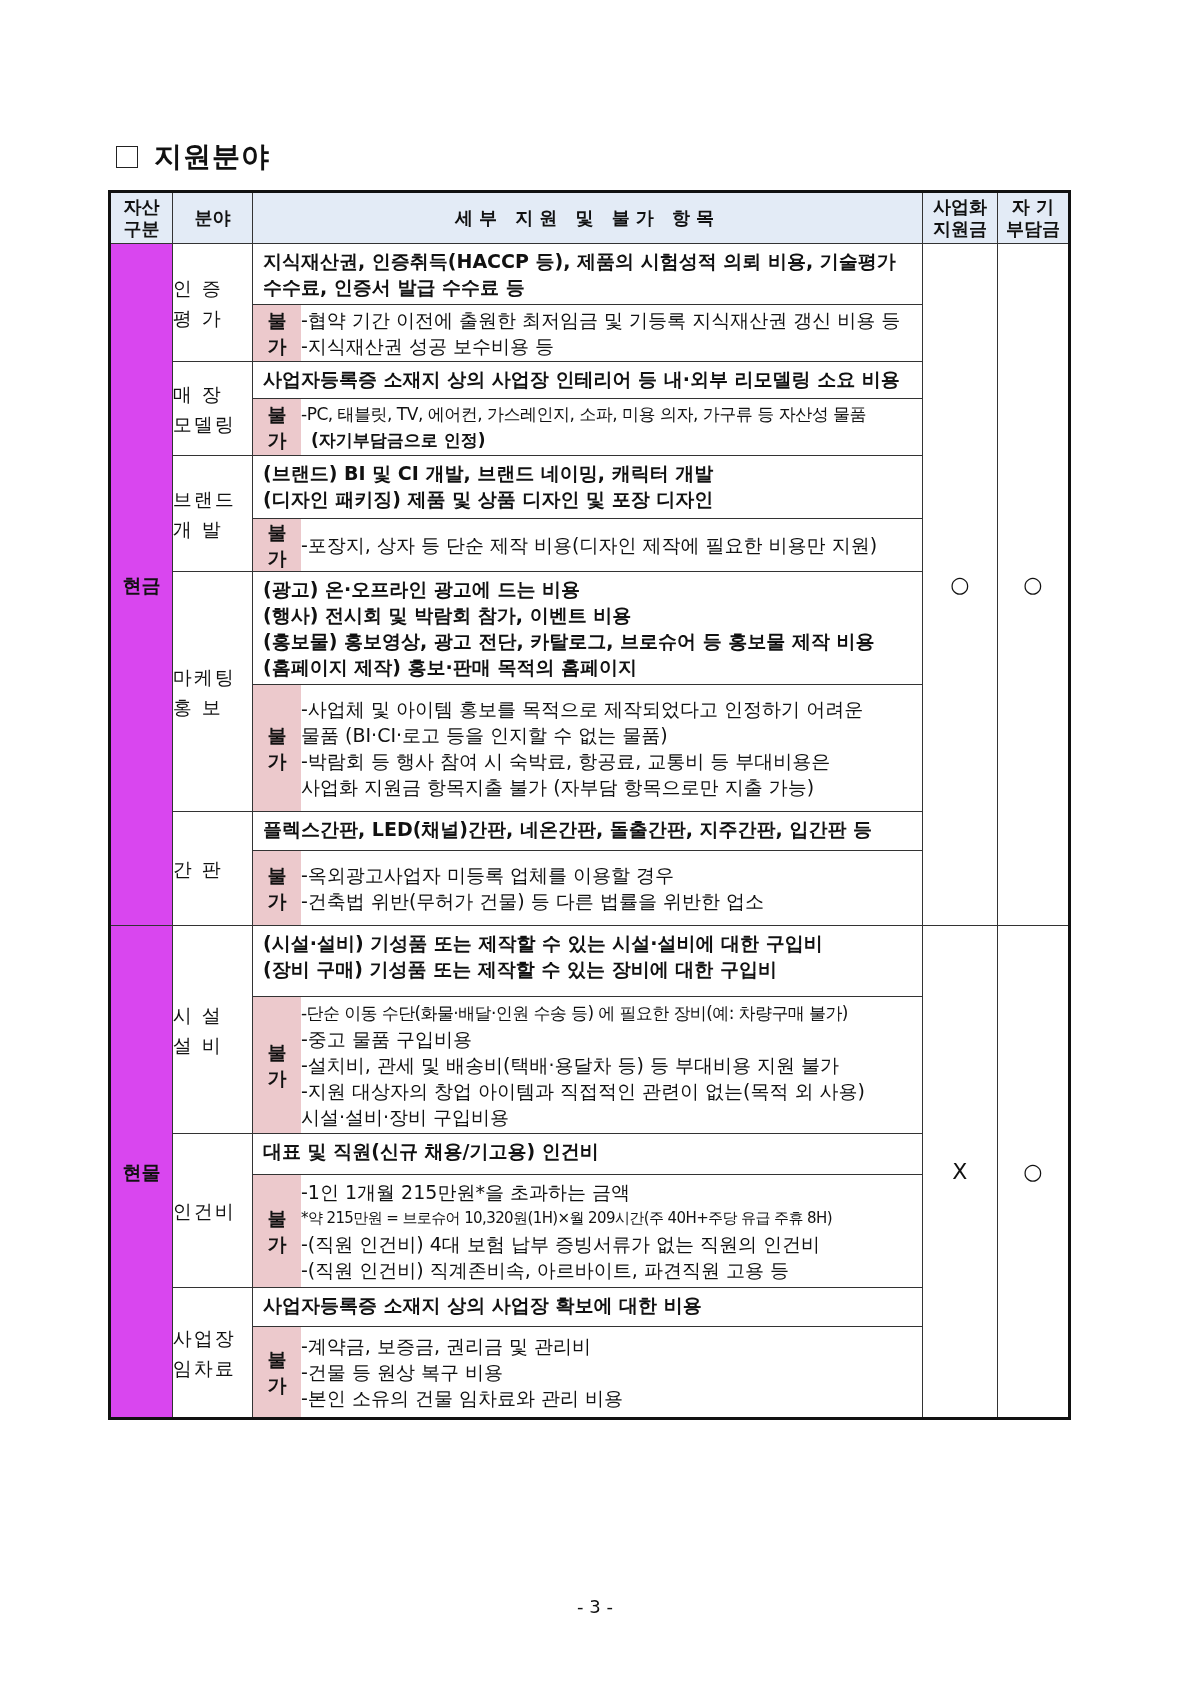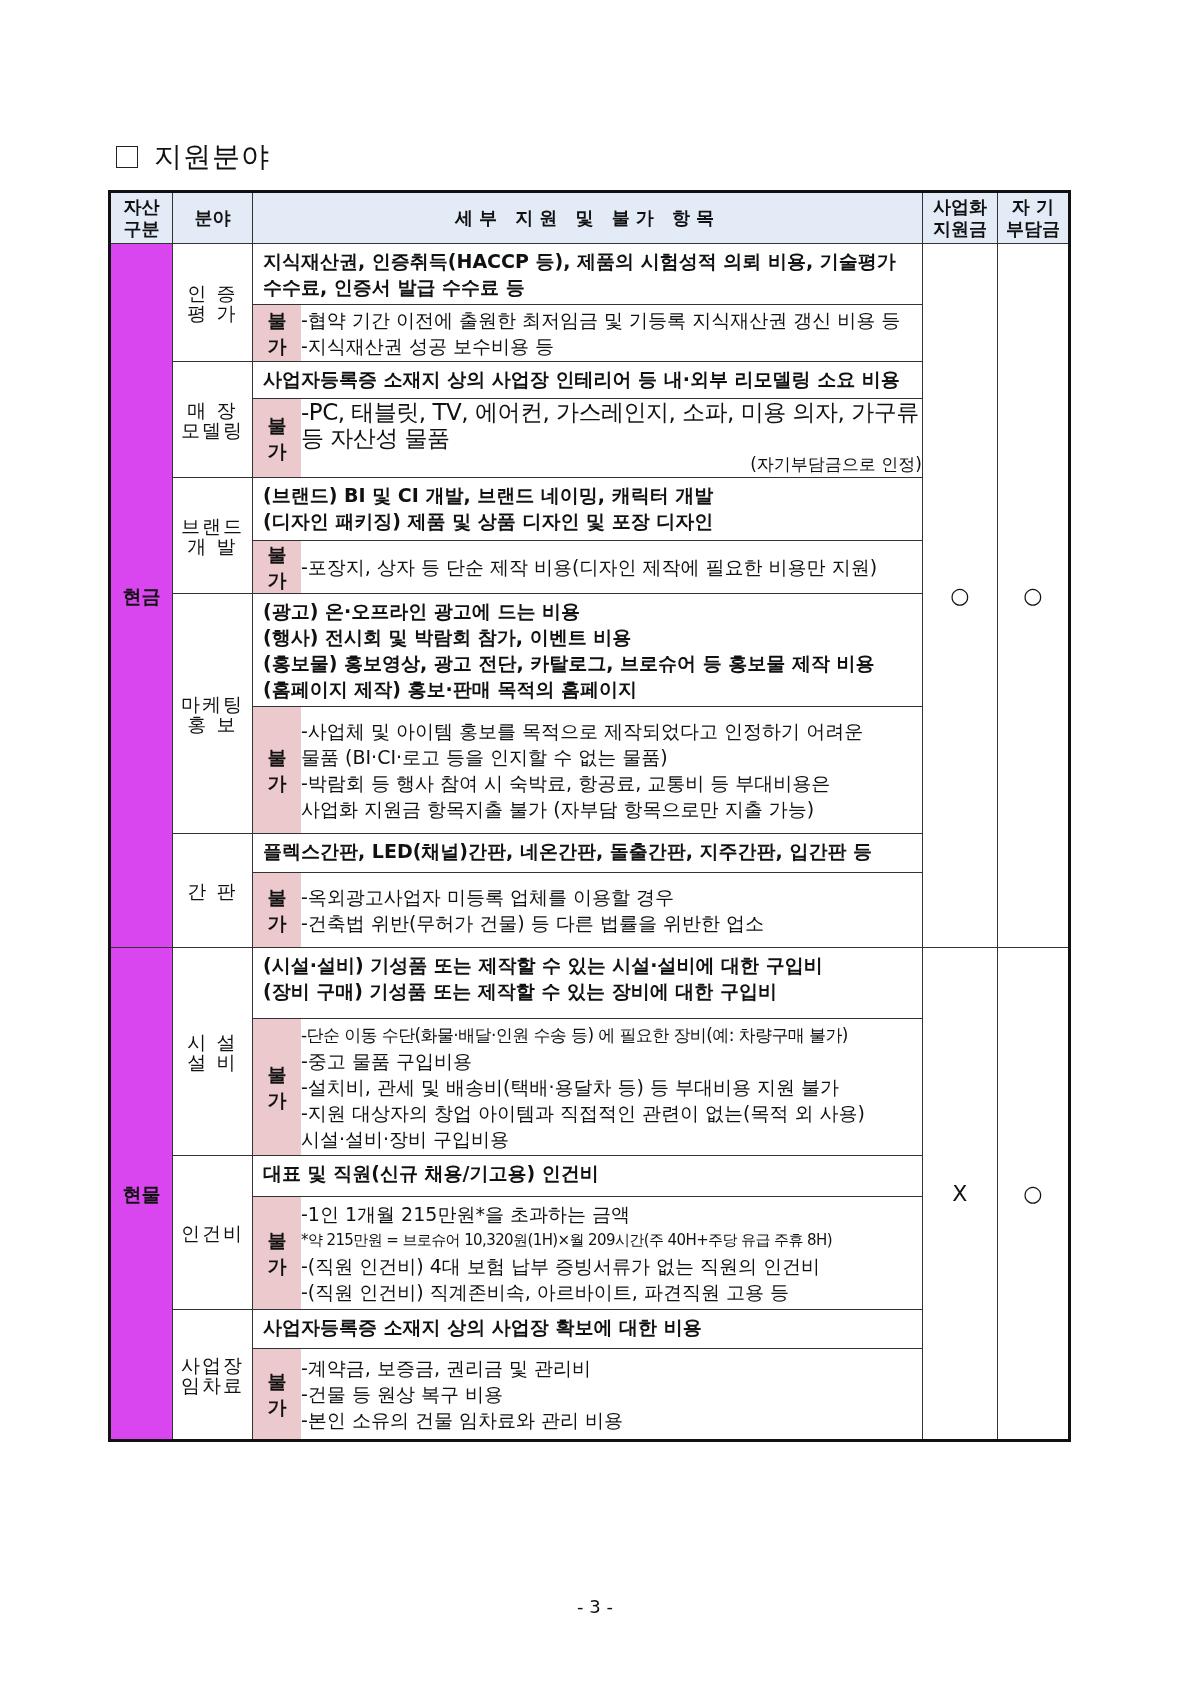--- a/index.html
+++ b/index.html
@@ -1,32 +1,32 @@
 <!DOCTYPE html>
 <html><head>
 <meta charset="utf-8">
 <style>
   html, body { margin: 0; padding: 0; background: #ffffff; }
   body { width: 1190px; height: 1684px; position: relative; font-family: "DejaVu Sans", sans-serif; color: #111; }
-  .title { position: absolute; left: 116px; top: 138px; font-size: 28px; font-weight: normal; letter-spacing: 1px; display: flex; align-items: center; }
+  .title { position: absolute; left: 116px; top: 138px; font-size: 28px; font-weight: bold; letter-spacing: 1px; display: flex; align-items: center; }
   .title .box { display: inline-block; width: 20px; height: 20px; border: 1.5px solid #222; margin-right: 16px; }
   table.main { position: absolute; left: 108px; top: 190px; width: 963px; border-collapse: collapse; table-layout: fixed; border: 3px solid #111; font-size: 19px; line-height: 26px; }
   table.main td, table.main th { border: 1px solid #333; padding: 0; vertical-align: middle; }
   th { background: #e3ebf6; font-weight: bold; font-size: 18px; text-align: center; line-height: 22px; }
   th.sub { letter-spacing: 6px; font-weight: bold; }
   td.asset { background: #d946ef; text-align: center; font-weight: bold; font-size: 19px; }
-  td.field { text-align: center; font-size: 19px; line-height: 20px; letter-spacing: 2px; white-space: pre-line; padding: 0 4px; }
+  td.field { text-align: left; font-size: 19px; line-height: 30px; letter-spacing: 2px; white-space: pre-line; padding: 0 4px; }
   td.sup { text-align: center; font-size: 22px; }
   .detail { padding: 4px 8px 4px 10px; }
   .detail .line { white-space: pre-wrap; font-weight: bold; }
   .inner { width: 100%; border-collapse: collapse; }
   .inner td { border: none !important; }
   .nobu { width: 48px; background: #ecc9cc; text-align: center; font-weight: bold; font-size: 19px; line-height: 26px; border-right: 1px solid #333 !important; white-space: pre-line; }
   .nocon { padding: 4px 8px 4px 8px; }
-  .bold { font-weight: normal; text-align: right; }
+  .bold { font-weight: bold; }
   .small { font-size: 15px; }
   .page { position: absolute; left: 0; width: 1190px; top: 1596px; text-align: center; font-size: 18px; }
   .splitcell { padding: 0 !important; }
   .seg { border-bottom: 1px solid #333; }
   .seg:last-child { border-bottom: none; }
 </style>
 </head>
 <body>
 
 <div class="title">
@@ -89,21 +89,21 @@
       <div class="seg detail" style="height:28px">
         <div class="line">사업자등록증 소재지 상의 사업장 인테리어 등 내·외부 리모델링 소요 비용</div>
       </div>
       <div class="seg">
             <table class="inner">
               <tbody>
                 <tr>
         <td class="nobu" style="height:56px">불
 가</td>
         <td class="nocon">
-          <div class="line" style="font-size:23px;letter-spacing:-0.5px">-PC, 태블릿, TV, 에어컨, 가스레인지, 소파, 미용 의자, 가구류 등 자산성 물품</div>
+          <div class="line" style="font-size:17px;letter-spacing:-0.5px">-PC, 태블릿, TV, 에어컨, 가스레인지, 소파, 미용 의자, 가구류 등 자산성 물품</div>
           <div class="line bold" style="font-size:17px;padding-left:10px">(자기부담금으로 인정)</div>
         </td>
                 </tr>
               </tbody>
             </table>
           </div>
     </td>
   </tr>
 
   <tr>

